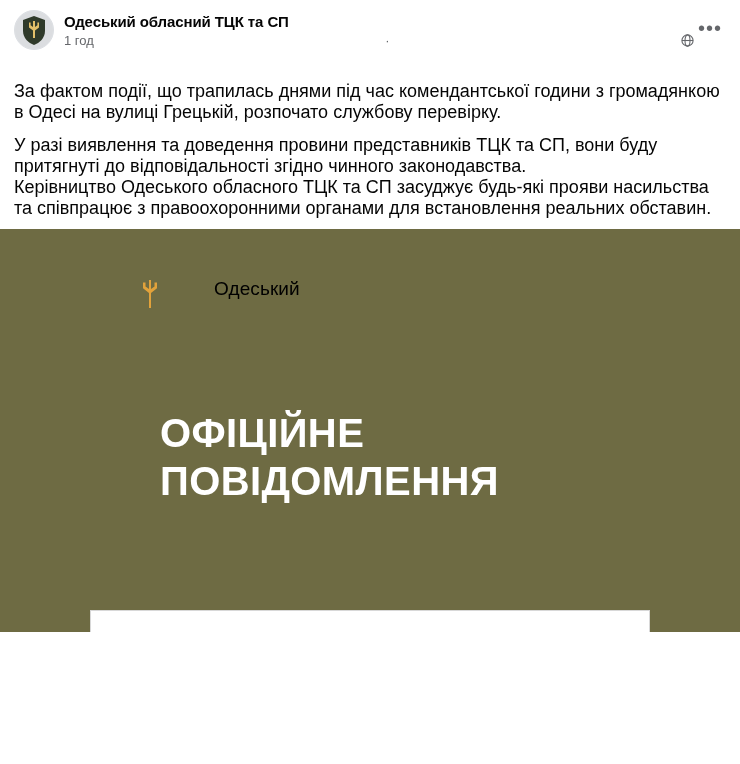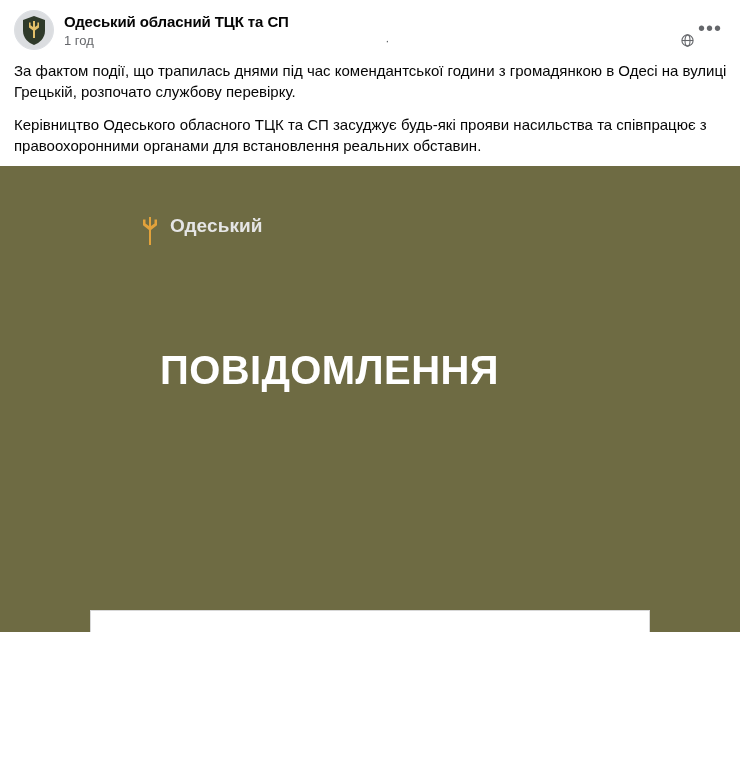--- a/index.html
+++ b/index.html
@@ -87,23 +87,24 @@
     letter-spacing: 1px;
     line-height: 10px;
     cursor: pointer;
     flex: 0 0 32px;
     margin-top: 2px;
   }
 
   
   .post-body {
     padding: 6px 12px 10px 14px;
-    font-size: 15px;
+    font-size: 18px;
     line-height: 21px;
     color: #050505;
+    margin-top: 21px;
   }
   .post-body p {
     margin: 0 0 12px 0;
   }
   .post-body p:last-child { margin-bottom: 0; }
   .tight { margin-bottom: 0 !important; }
 
   
   .post-image {
     position: relative;
@@ -120,25 +121,26 @@
     align-items: flex-start;
   }
   .brand-mark {
     width: 20px;
     height: 28px;
     margin-right: 10px;
     margin-top: 3px;
     flex: 0 0 20px;
   }
   .brand-text {
-    color: #e5e5e5;
+    color: #000000;
     font-size: 19px;
-    font-weight: bold;
+    font-weight: normal;
     line-height: 24px;
     letter-spacing: 0.1px;
+    margin-left: 44px;
   }
   .headline {
     position: absolute;
     top: 180px;
     left: 160px;
     color: #ffffff;
     font-size: 40px;
     font-weight: bold;
     line-height: 48px;
     letter-spacing: 0.4px;
@@ -183,34 +185,36 @@
           </svg>
         </span>
       </div>
     </div>
 
     <div class="more-btn">•••</div>
   </div>
 
   <div class="post-body">
     <p>За фактом події, що трапилась днями під час комендантської години з громадянкою в Одесі на вулиці Грецькій, розпочато службову перевірку.</p>
+    <p class="tight">У разі виявлення та доведення провини представників ТЦК та СП, вони буду притягнуті до відповідальності згідно чинного законодавства.</p>
     <p>Керівництво Одеського обласного ТЦК та СП засуджує будь-які прояви насильства та співпрацює з правоохоронними органами для встановлення реальних обставин.</p>
   </div>
 
   <div class="post-image">
 
     <div class="brand">
       <svg class="brand-mark" viewBox="0 0 20 28">
         <path d="M9 0 L11 0 L11 9 L14.5 6.4 L14.5 2.6 L17 2.6 L17 8.2 L11 13 L11 28 L9 28 L9 13 L3 8.2 L3 2.6 L5.5 2.6 L5.5 6.4 L9 9 Z" fill="#e2a23b"></path>
       </svg>
       <div class="brand-text">
         <div>Одеський</div>
       </div>
     </div>
 
     <div class="headline">
+      <div>ОФІЦІЙНЕ</div>
       <div>ПОВІДОМЛЕННЯ</div>
     </div>
 
     <div class="white-panel"></div>
   </div>
 
 </div>
 
 </body></html>

